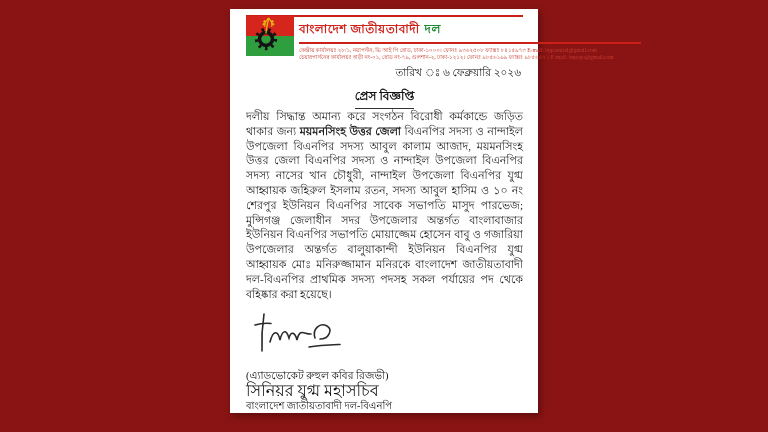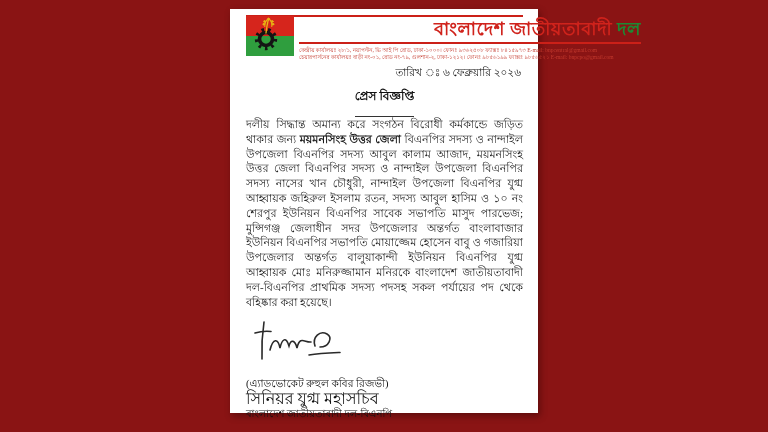--- a/index.html
+++ b/index.html
@@ -34,25 +34,25 @@
     margin-top: -1px;
   }
   .flag-logo {
     width: 48px; height: 40px;
     flex: 0 0 48px;
     margin-right: 5px;
   }
   .flag-logo svg { display: block; width: 48px; height: 40px; }
   .lh-right { flex: 1 1 auto; padding-top: 2px; }
   .party-name {
-    font-size: 18px;
+    font-size: 12px;
     font-weight: bold;
     letter-spacing: 0.5px;
     color: #d0231c;
-    text-align: right;
+    text-align: left;
     line-height: 22px;
     white-space: nowrap;
     font-family: Liberation Serif, serif;
   }
   .party-name .green { color: #1d8a33; margin-left: 5px; }
   .lh-divider {
     height: 2px;
     background: #cb2018;
     margin: 2px 0 2px 0;
   }
@@ -75,21 +75,21 @@
   .doc-title {
     margin-top: 5px;
     text-align: center;
     font-size: 12px;
     font-weight: bold;
     color: #111;
   }
   .doc-title span {
     display: inline-block;
     border-bottom: 1px solid #333;
-    padding-bottom: 9px;
+    padding-bottom: 1px;
   }
   .body-text {
     margin-top: 0;
     font-size: 11px;
     line-height: 14.8px;
     text-align: justify;
     color: #1c1c1c;
   }
   .body-text b { font-weight: bold; }
   

